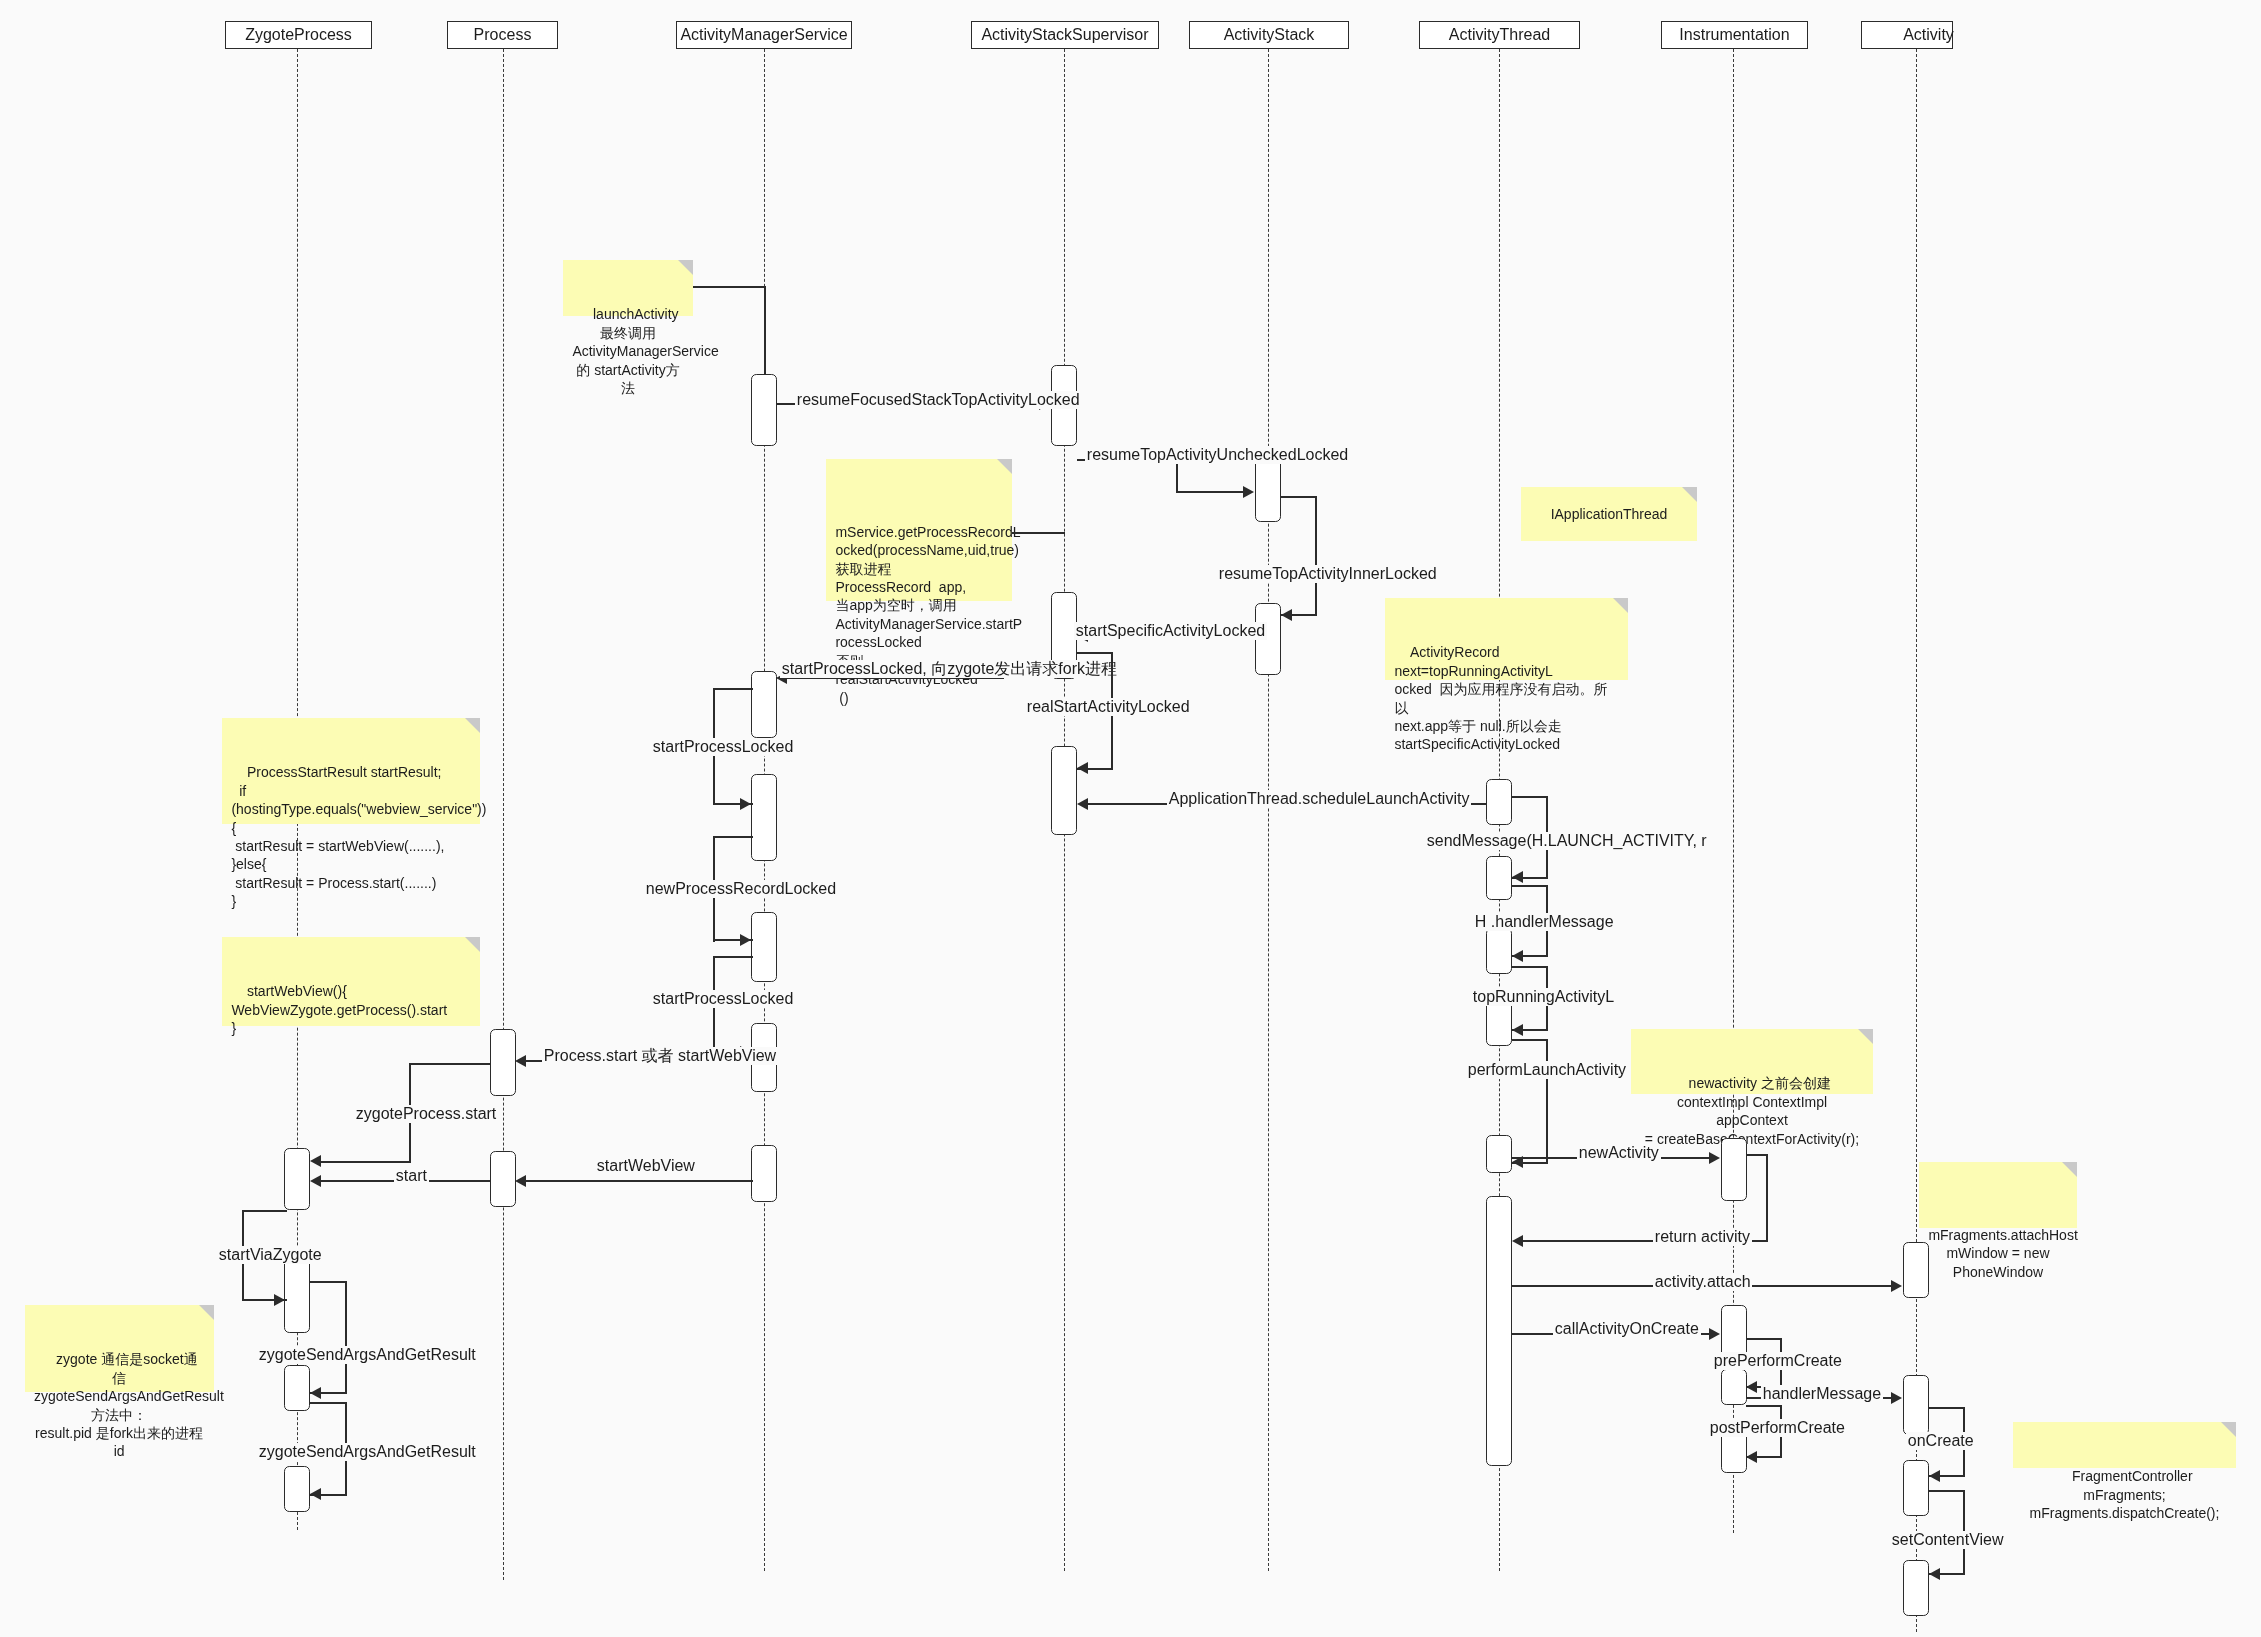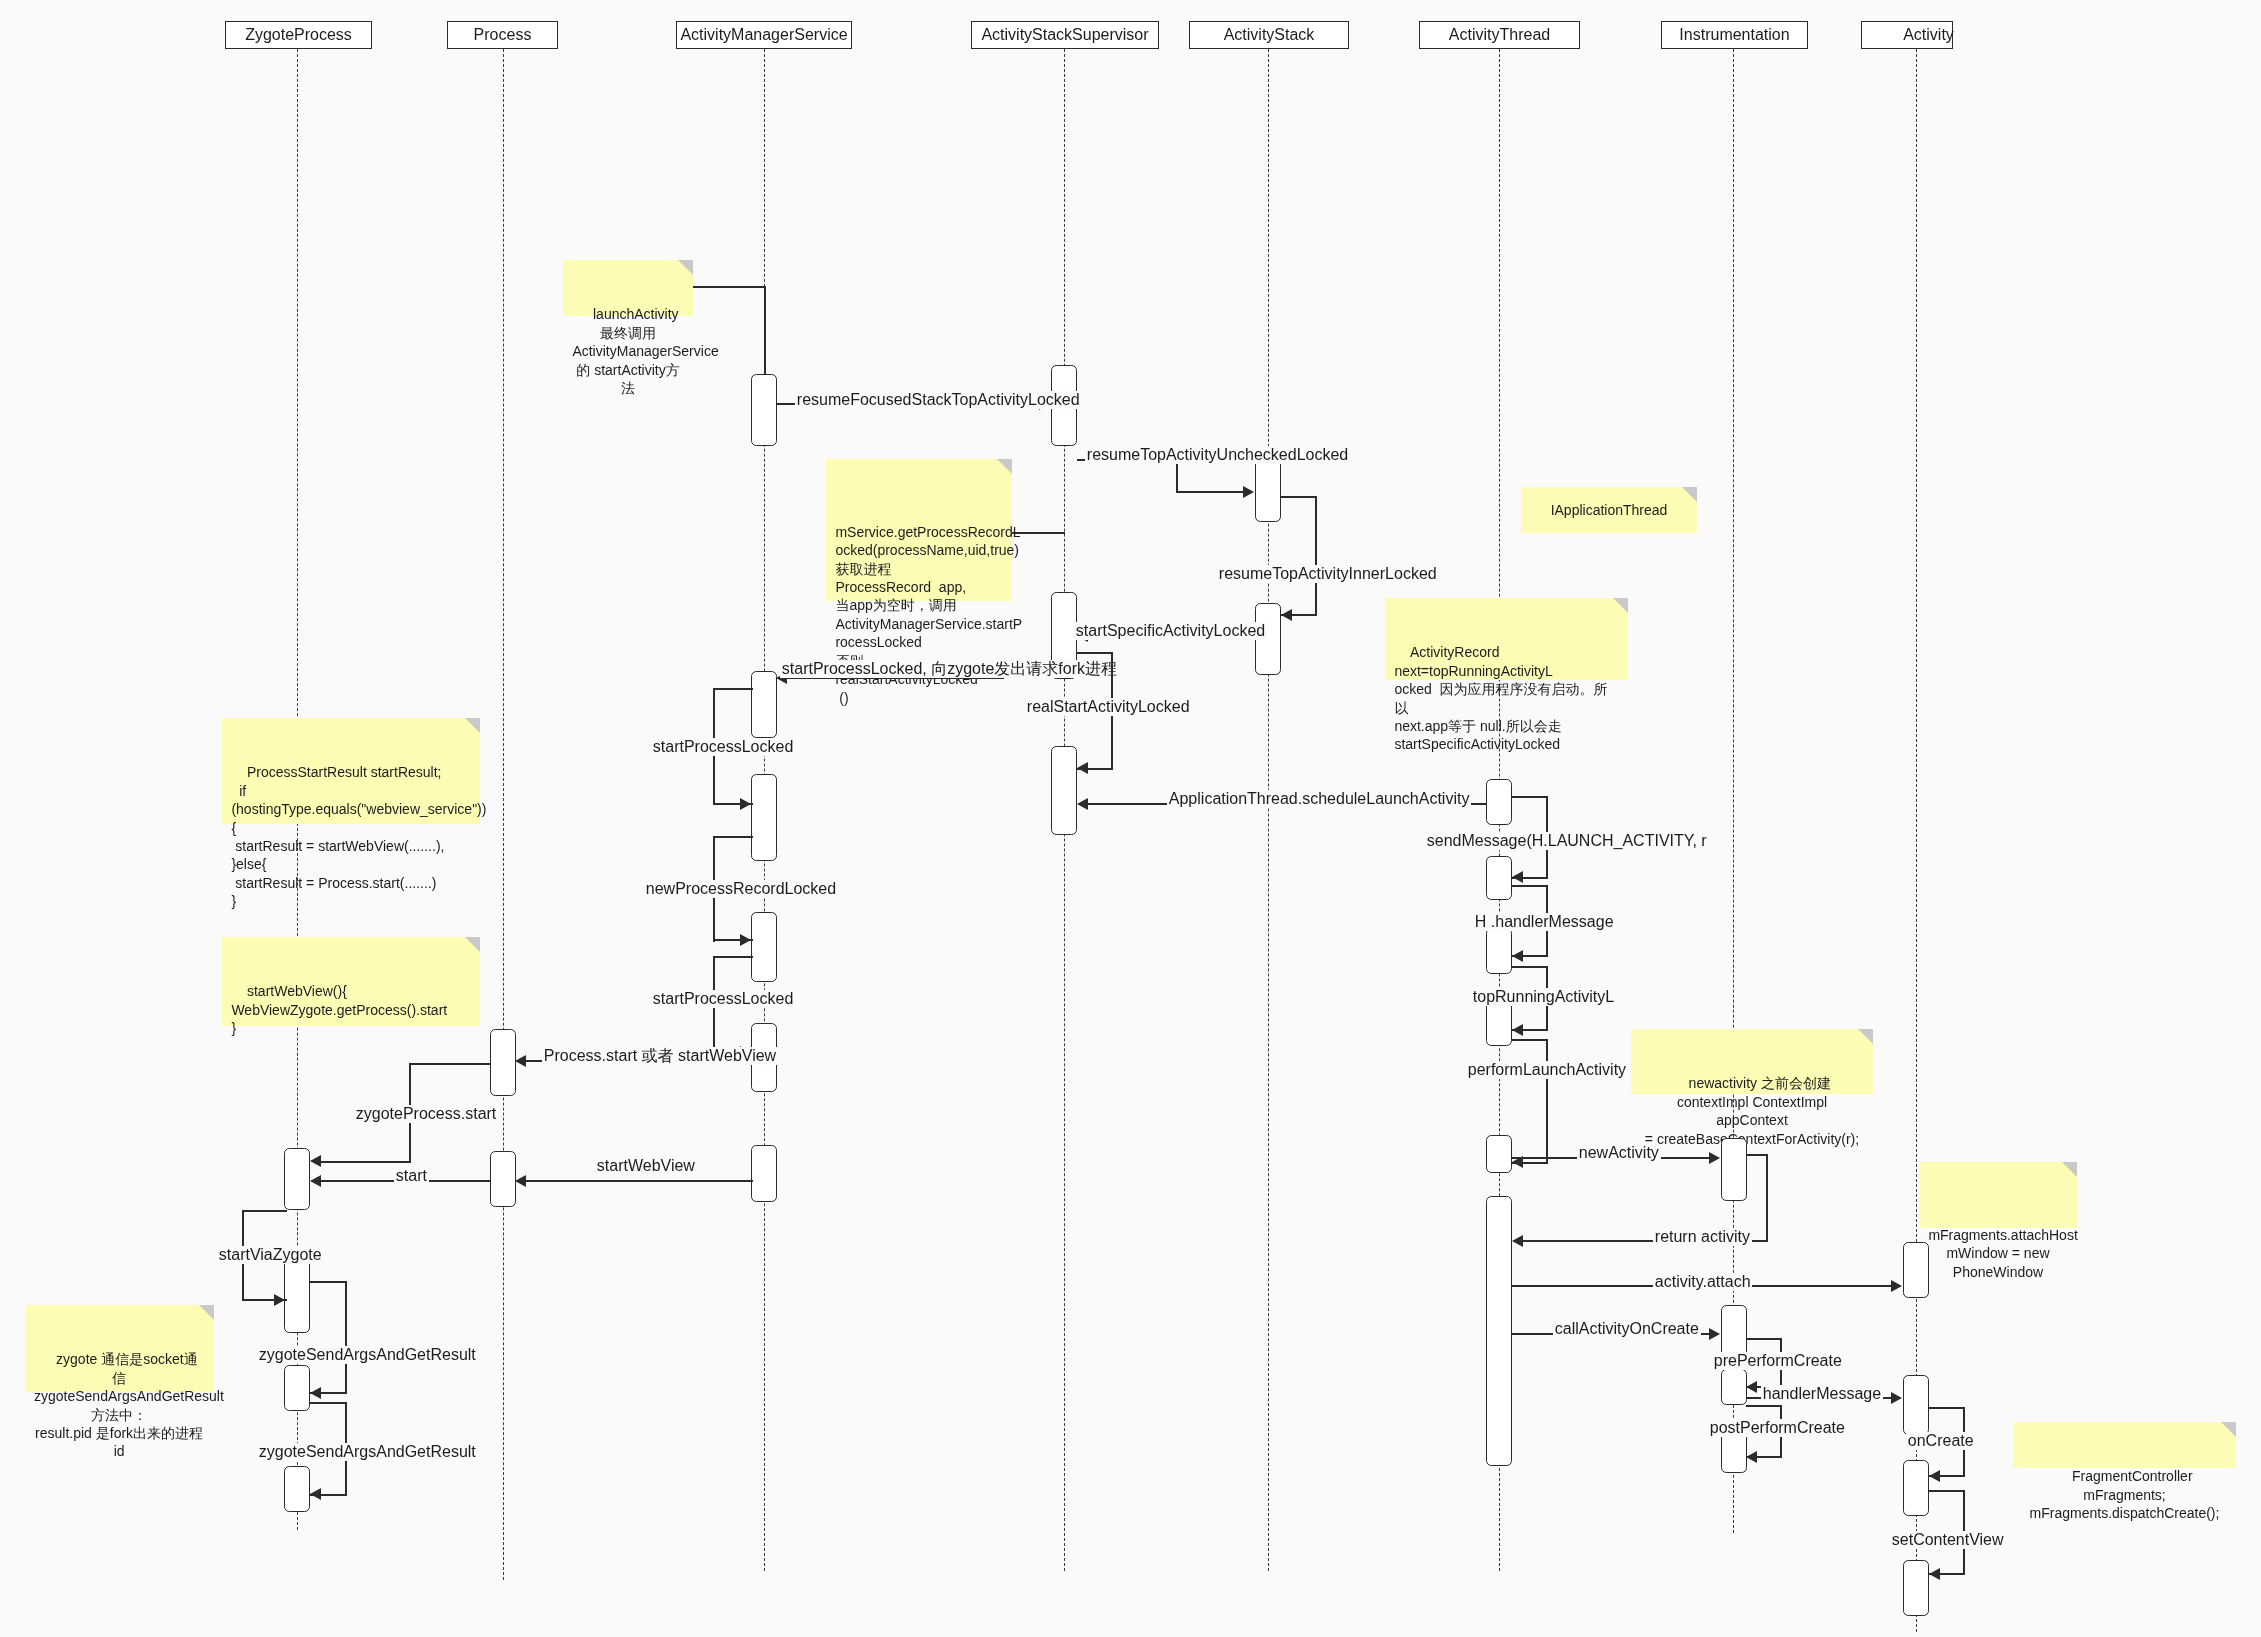--- a/index.html
+++ b/index.html
@@ -184,21 +184,21 @@
   </div>
 
   <div class="note center" style="left:24.6px;top:1305px;width:189px;height:87px;">
     <span class="note-fold"></span>
     <span>zygote 通信是socket通信
 zygoteSendArgsAndGetResult
 方法中：
 result.pid 是fork出来的进程id</span>
   </div>
 
-  <div class="note center" style="left:1521px;top:487px;width:176px;height:46px;display:flex;align-items:center;justify-content:center;">
+  <div class="note center" style="left:1521px;top:487px;width:176px;height:54px;display:flex;align-items:center;justify-content:center;">
     <span class="note-fold"></span>
     <span>IApplicationThread</span>
   </div>
 
   <div class="note" style="left:1385px;top:598px;width:243px;height:82px;">
     <span class="note-fold"></span>
     <span>ActivityRecord  next=topRunningActivityL
 ocked  因为应用程序没有启动。所以
 next.app等于 null.所以会走
 startSpecificActivityLocked</span>

